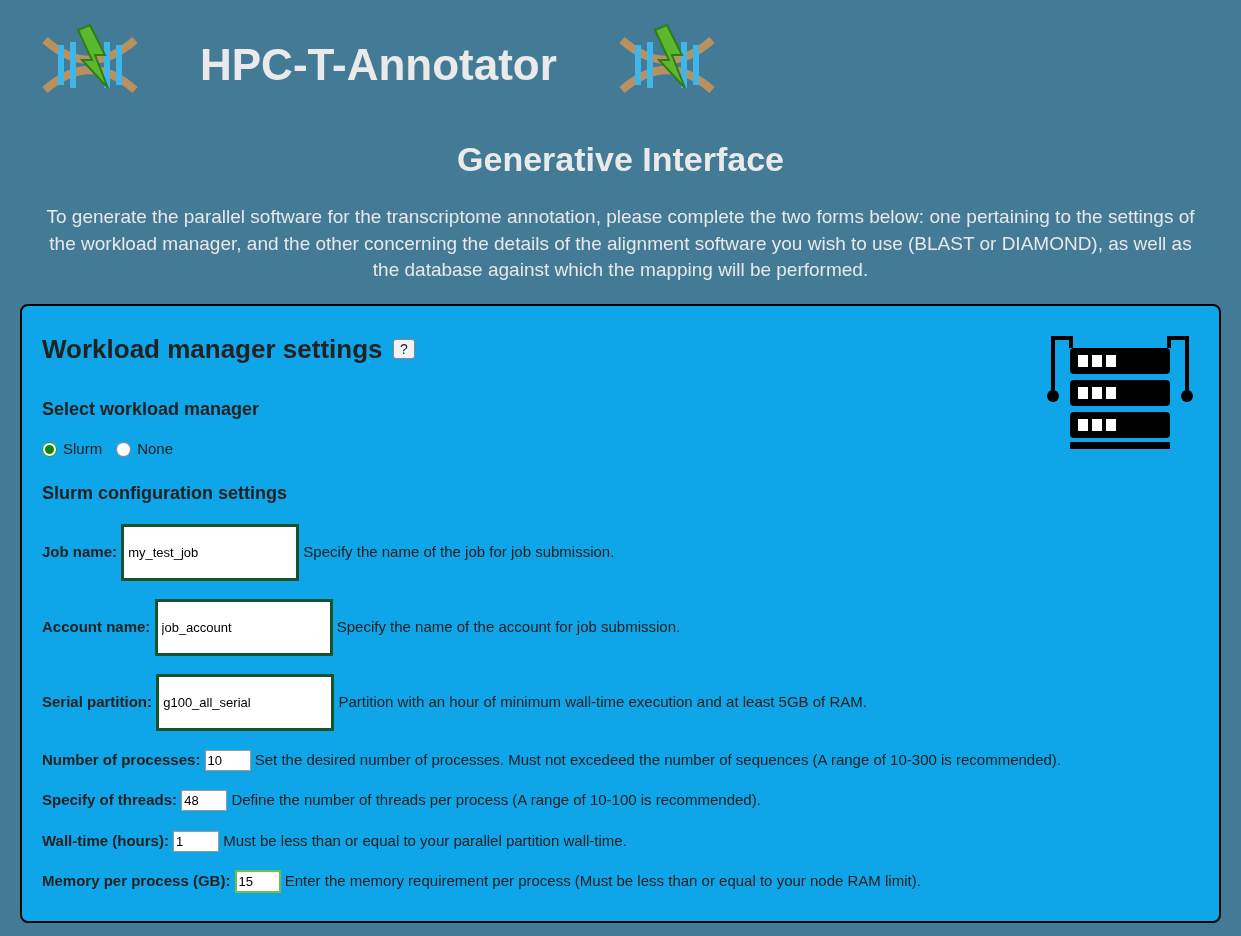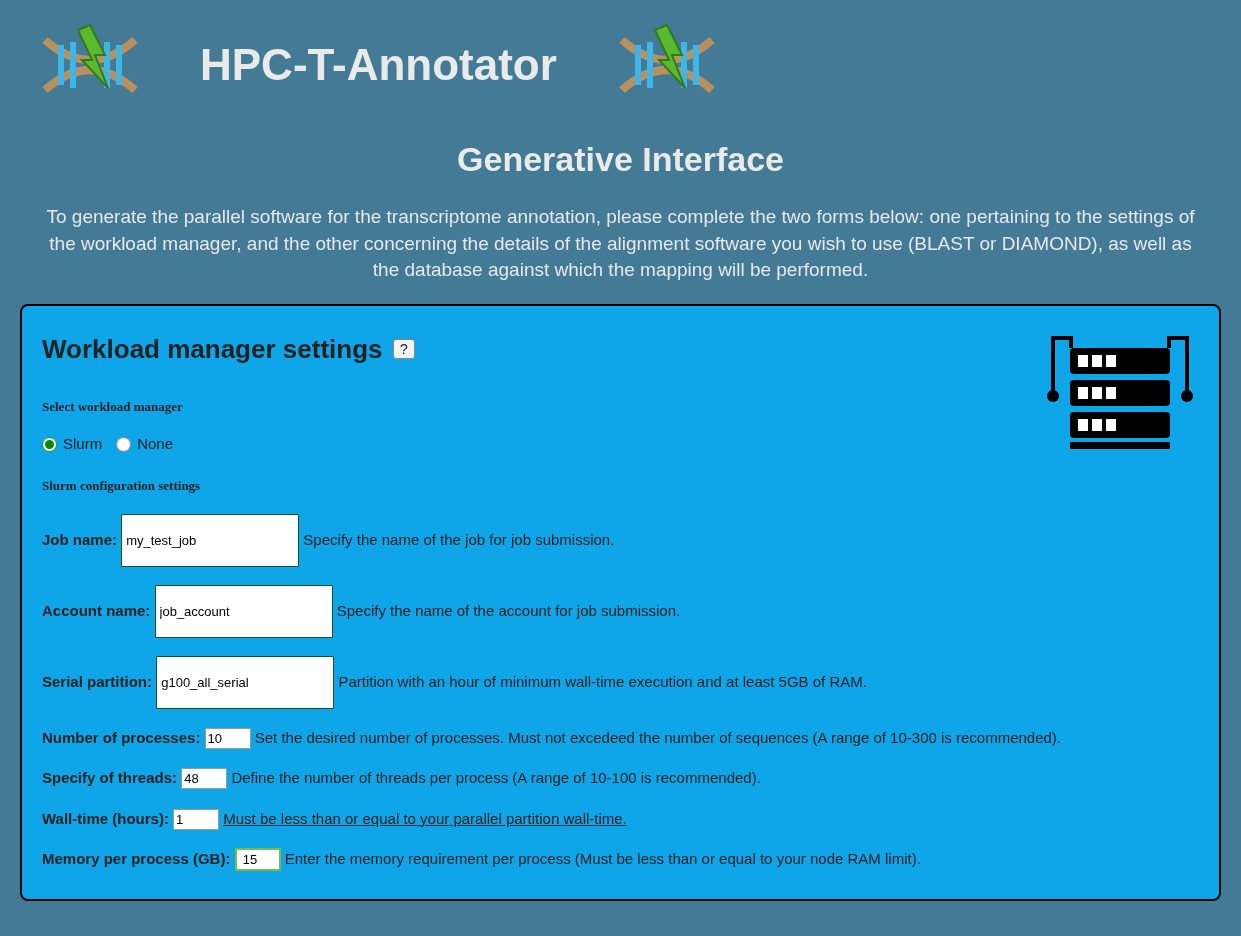--- a/index.html
+++ b/index.html
@@ -59,25 +59,24 @@
   border: 1px solid #888;
   border-radius: 3px;
   background: #f3f3f3;
   font-size: 14px;
   padding: 1px 6px;
   margin-left: 6px;
   vertical-align: middle;
   cursor: pointer;
 }
 .card h3 {
-  font-size: 13px;
+  font-size: 18px;
   font-weight: bold;
   margin-top: 34px;
   margin-bottom: 20px;
-  font-family: Liberation Serif, serif;
 }
 .card h3.sub2 {
   margin-top: 26px;
   margin-bottom: 20px;
 }
 .radio-row {
   display: flex;
   gap: 14px;
   align-items: center;
   font-size: 15px;
@@ -94,41 +93,39 @@
 }
 .field-row {
   margin-bottom: 18px;
   font-size: 15px;
   line-height: 1.5;
 }
 .field-row label {
   font-weight: bold;
 }
 .field-row input[type=text] {
-  border: 1px solid #14532d;
+  border: 3px solid #14532d;
   padding: 18px 4px;
   font-size: 13px;
   font-family: Arial, sans-serif;
 }
 .field-row input[type=number] {
   border: 1px solid #999;
   padding: 2px 2px;
   font-size: 13px;
   width: 46px;
 }
 .field-row input[type=number].focused {
   border: 2px solid #6fbf4b;
   outline: none;
-  text-align: center;
 }
 .hint {
   font-weight: normal;
 }
 .underline {
-  text-decoration: underline;
 }
 .server-icon {
   position: absolute;
   top: 24px;
   right: 24px;
 }
 .logo-svg {
   width: 100px;
   height: 90px;
 }

